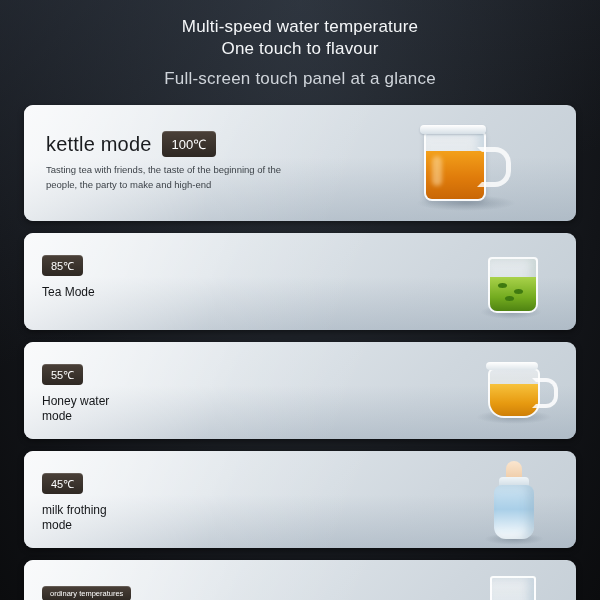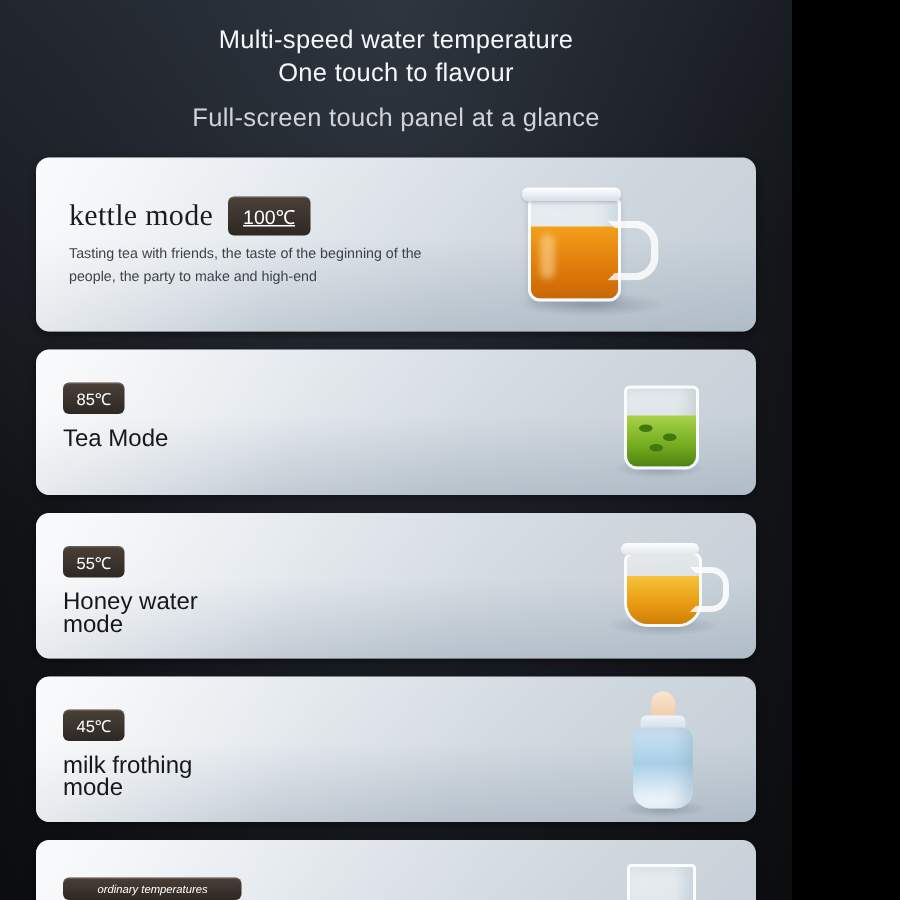--- a/index.html
+++ b/index.html
@@ -8,21 +8,21 @@
   }
   body {
     width: 600px;
     height: 600px;
     font-family: "Liberation Sans", sans-serif;
     background: #000;
     overflow: hidden;
   }
   .page {
     position: relative;
-    width: 528px;
+    width: 600px;
     height: 600px;
     background:
       radial-gradient(ellipse at 50% 0%, #2a3038 0%, #1d2127 40%, #121418 75%, #0b0c0e 100%);
     overflow: hidden;
   }
   .page::before {
     content: "";
     position: absolute;
     inset: 0;
     background: linear-gradient(160deg, rgba(60,70,85,0.35) 0%, rgba(10,12,15,0.0) 45%);
@@ -86,32 +86,30 @@
   .title-row {
     display: flex;
     align-items: center;
     gap: 10px;
   }
   .card-title {
     font-size: 20px;
     color: #1a1c1f;
     letter-spacing: 0.2px;
     white-space: nowrap;
-    font-family: Liberation Serif, serif;
   }
   .temp-chip {
     display: inline-block;
     padding: 4px 10px;
     border-radius: 4px;
     font-size: 13px;
     color: #ffffff;
     background: linear-gradient(180deg, #4a4038 0%, #2e2823 100%);
     box-shadow: inset 0 1px 0 rgba(255,255,255,0.15);
     white-space: nowrap;
-    text-decoration: underline;
   }
   .card-desc {
     margin-top: 5px;
     font-size: 9.5px;
     line-height: 15px;
     color: #3d4349;
     max-width: 250px;
   }
 
   
@@ -232,29 +230,28 @@
     padding: 3px 9px;
     border-radius: 4px;
     font-size: 11px;
     color: #fff;
     background: linear-gradient(180deg, #4a4038 0%, #2e2823 100%);
     box-shadow: inset 0 1px 0 rgba(255,255,255,0.15);
   }
   .chip-sm.two-line {
     font-size: 7.5px;
     line-height: 9px;
-    padding: 3px 23px;
+    padding: 3px 8px;
     text-align: left;
-    font-style: italic;
   }
   .label-sm {
     position: absolute;
     left: 18px;
     top: 52px;
-    font-size: 16px;
+    font-size: 12px;
     line-height: 15px;
     color: #15171a;
     max-width: 92px;
   }
 
   
   .teaglass-wrap { right: 28px; top: 14px; width: 74px; height: 76px; }
   .teaglass {
     position: absolute;
     left: 14px; top: 10px;

